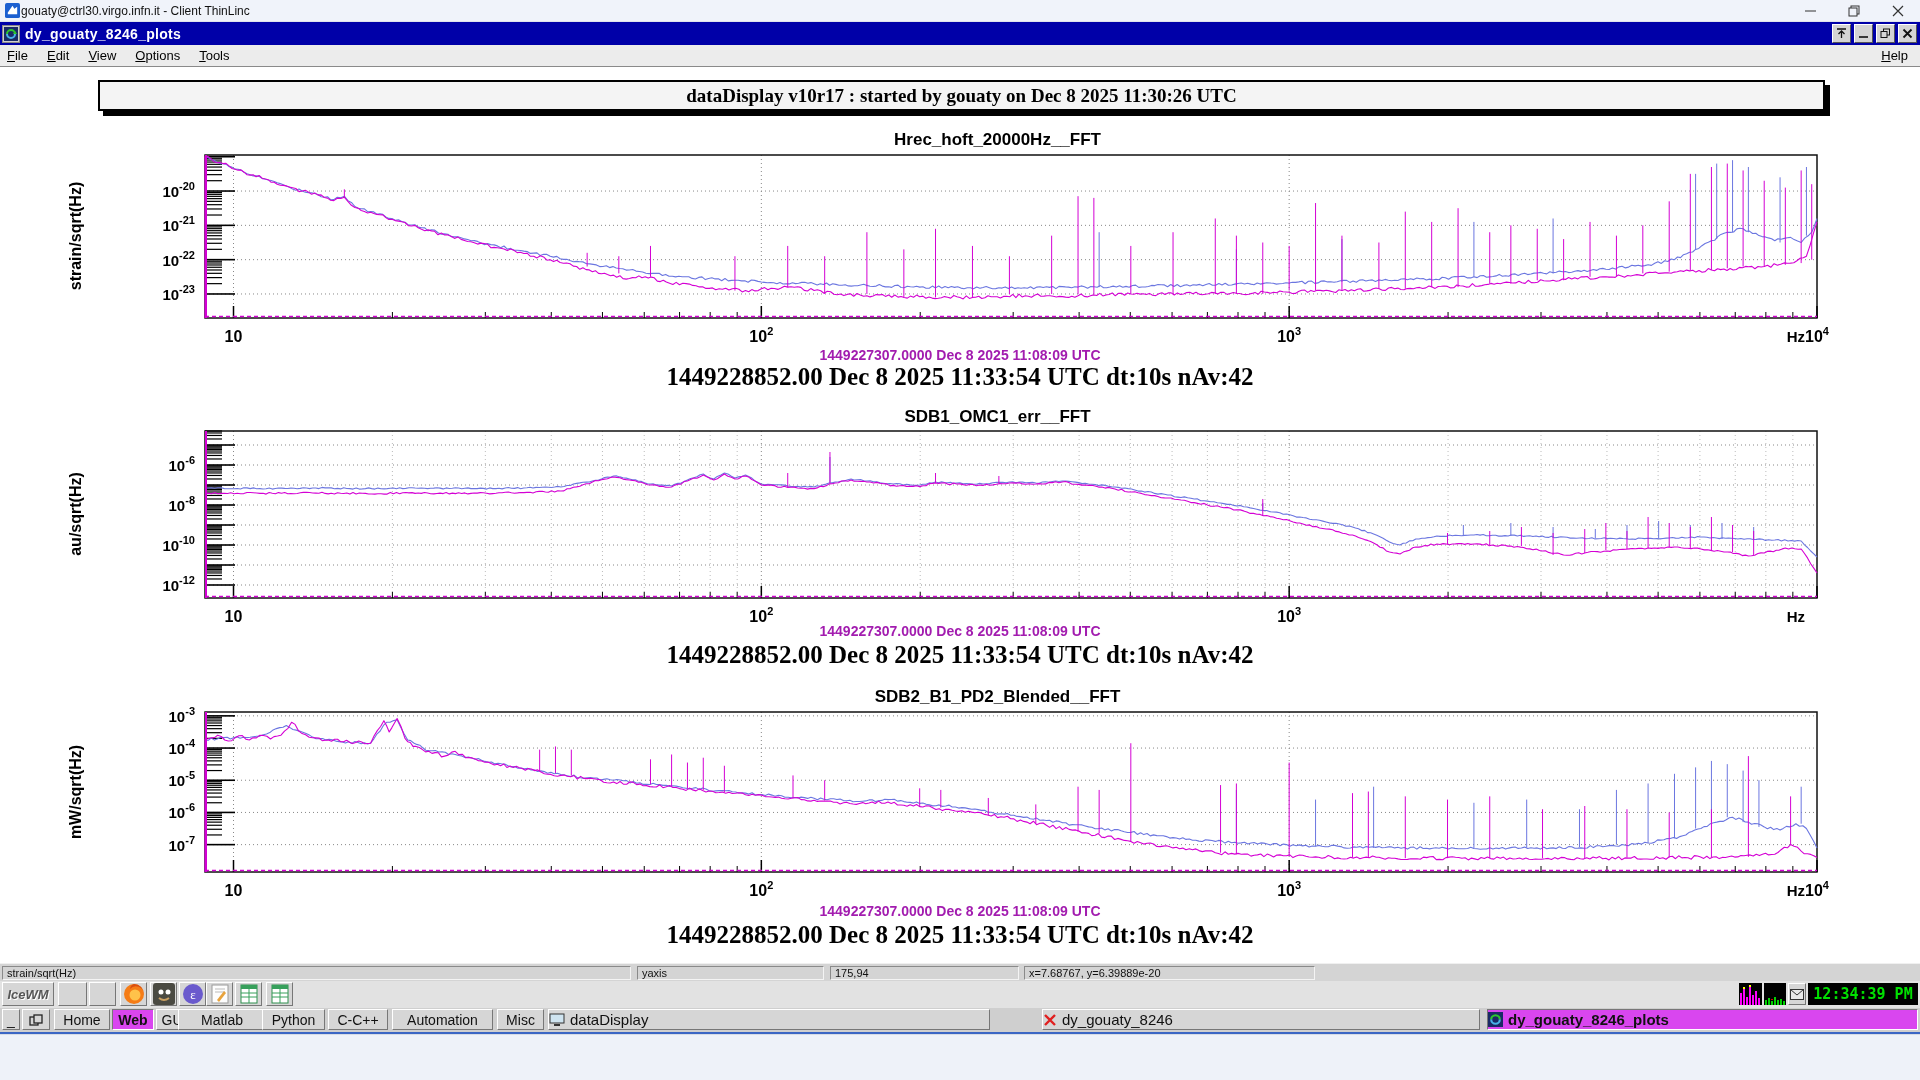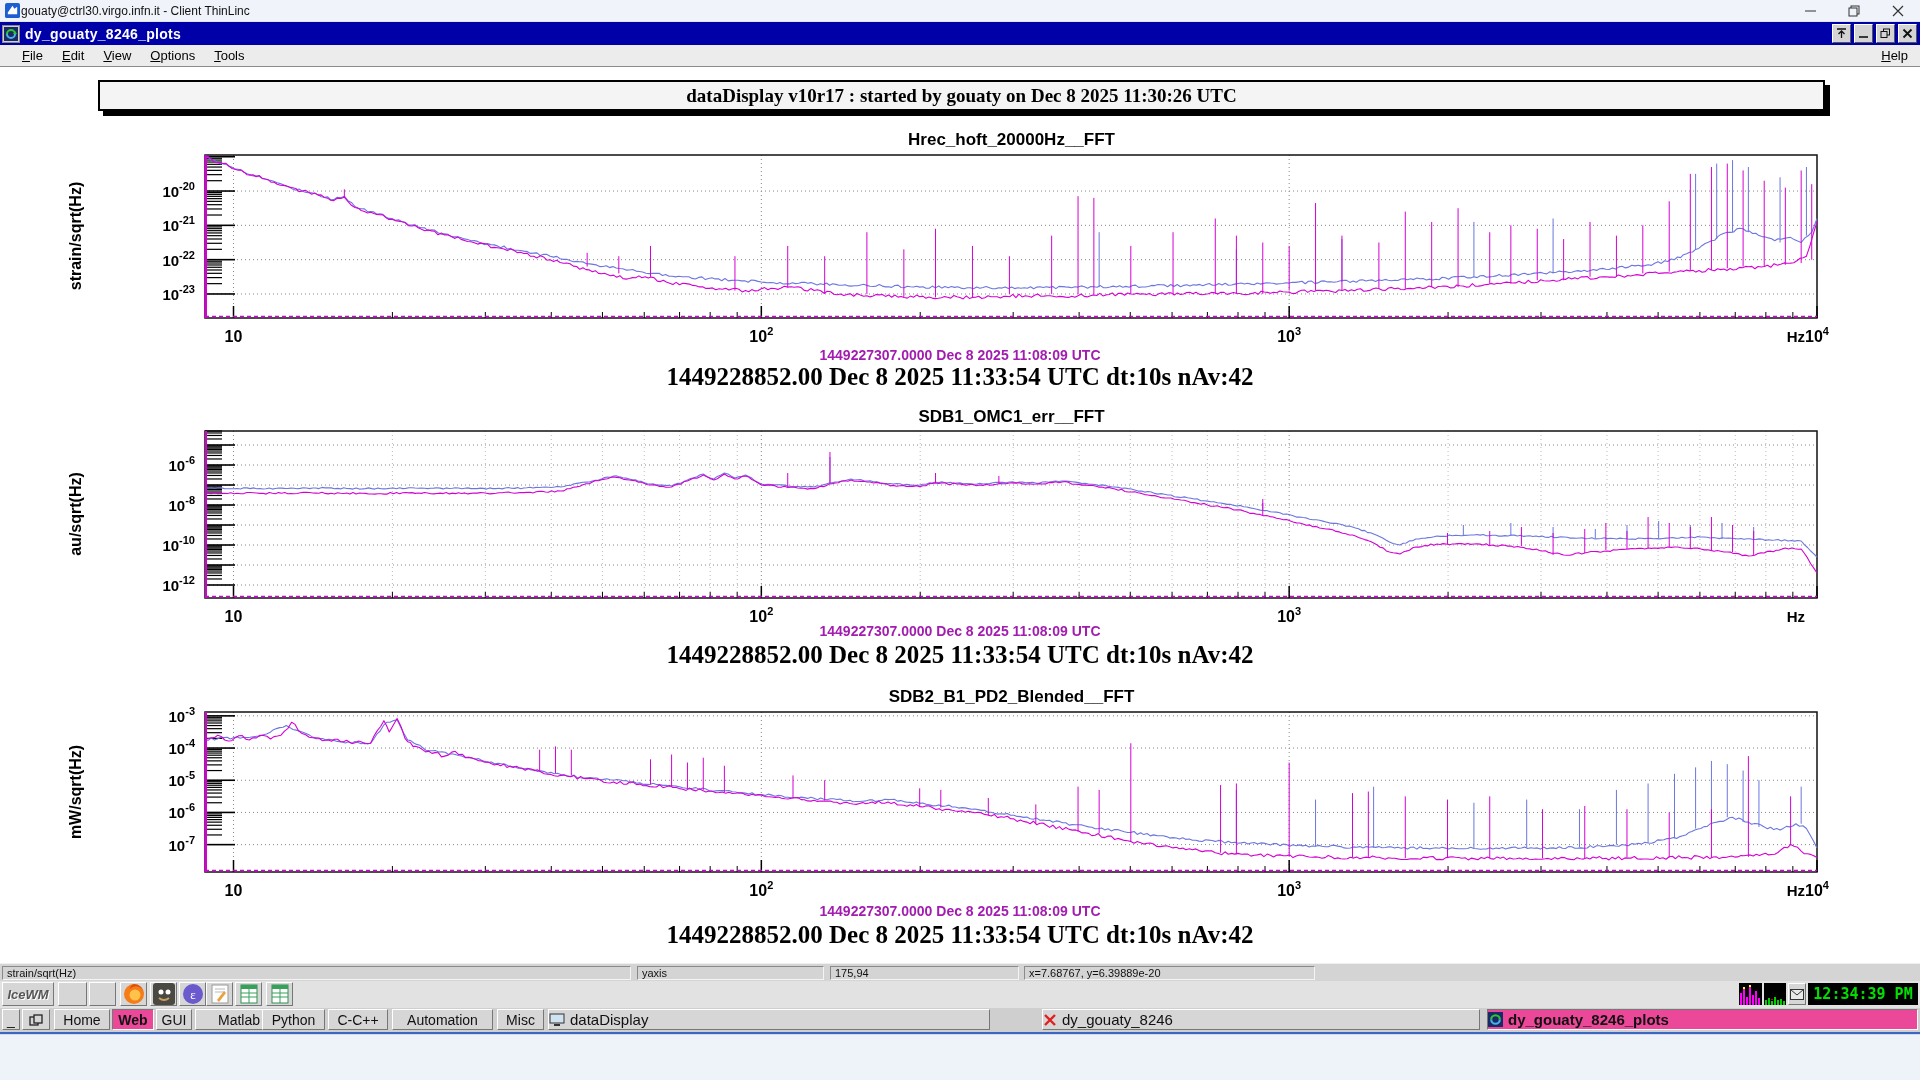--- a/index.html
+++ b/index.html
@@ -16,43 +16,43 @@
   
   .app-bar{position:absolute;left:0;top:22px;width:1920px;height:23px;background:#0000a8;display:flex;align-items:center}
   .app-icon{width:18px;height:18px;margin-left:2px;background:#cfcfcf;border:1px solid #888;display:flex;align-items:center;justify-content:center}
   .app-title{color:#fff;font-size:14px;font-weight:bold;margin-left:5px;letter-spacing:.3px}
   .app-controls{margin-left:auto;display:flex;gap:3px;margin-right:3px}
   .app-btn{width:19px;height:19px;background:#d4d4d4;border:1px solid;border-color:#fff #555 #555 #fff;display:flex;align-items:center;justify-content:center}
 
   
   .menubar{position:absolute;left:0;top:45px;width:1920px;height:22px;background:#ececec;display:flex;align-items:center;border-bottom:1px solid #8a8a8a}
   .menu-item{font-size:13px;color:#000;margin-left:19px;cursor:default}
-  .menu-item:first-child{margin-left:22px}
+  .menu-item:first-child{margin-left:7px}
   .menu-help{margin-left:auto;margin-right:12px;font-size:13px}
 
   
   .canvas{position:absolute;left:0;top:67px;width:1920px;height:896px;background:#fff}
   .header-box{position:absolute;left:98px;top:13px;width:1727px;height:31px;background:#f4f4f4;border:2px solid #000;box-shadow:5px 5px 0 #000;display:flex;align-items:center;justify-content:center;font-family:"Liberation Serif",serif;font-weight:bold;font-size:19px;color:#000}
-  .plot-title{position:absolute;left:104px;width:1815px;text-align:center;font-weight:bold;font-size:17px;color:#000}
+  .plot-title{position:absolute;left:90px;width:1815px;text-align:center;font-weight:bold;font-size:17px;color:#000}
   .ylabel{position:absolute;left:-38px;width:230px;height:20px;text-align:center;font-weight:bold;font-size:16px;transform:rotate(-90deg)}
   .ts-magenta{position:absolute;left:0;width:1920px;text-align:center;color:#a21caf;font-weight:bold;font-size:14px}
   .ts-black{position:absolute;left:0;width:1920px;text-align:center;font-family:"Liberation Serif",serif;font-weight:bold;font-size:25px;color:#000}
   .chart-svg{position:absolute;left:0}
 
   
   .statusbar{position:absolute;left:0;top:963px;width:1920px;height:18px;background:#d4d4d4;border-top:1px solid #f0f0f0}
   .sb-panel{position:absolute;top:2px;height:14px;background:#d4d4d4;border:1px solid;border-color:#8a8a8a #f4f4f4 #f4f4f4 #8a8a8a;font-size:11px;color:#111;display:flex;align-items:center;padding-left:4px;white-space:nowrap;overflow:hidden}
 
   
   .icewm-a{position:absolute;left:0;top:981px;width:1920px;height:27px;background:#e2e2e2}
   .icewm-b{position:absolute;left:0;top:1008px;width:1920px;height:24px;background:#cfcfcf}
   .icewm-edge{position:absolute;left:0;top:1032px;width:1920px;height:2px;background:#3a66c4}
   .iw-btn{position:absolute;top:1px;height:24px;background:#d6d6d6;border:1px solid;border-color:#fff #777 #777 #fff;display:flex;align-items:center;justify-content:center;font-size:14px;color:#111;overflow:hidden;white-space:nowrap}
   .icewm-b .iw-btn{top:1px;height:21px}
-  .iw-btn.active{border-color:#777 #fff #fff #777;background:#ec4899;font-weight:bold}
+  .iw-btn.active{border-color:#777 #fff #fff #777;background:#d946ef;font-weight:bold}
   .iw-task{justify-content:flex-start;gap:5px;font-size:15px}
   .iw-logo{font-style:italic;font-weight:bold;font-size:13px;color:#555;text-shadow:1px 1px 0 #fff}
   .iw-applet{position:absolute;top:2px;height:22px;background:#000}
   .iw-clock{position:absolute;top:2px;height:22px;background:#000;color:#00e000;font-family:"DejaVu Sans Mono",monospace;font-weight:bold;font-size:15px;display:flex;align-items:center;justify-content:center;letter-spacing:0}
 
   
   .win-bar{position:absolute;left:0;top:1034px;width:1920px;height:46px;background:#eef2f9;border-top:1px solid #d6dce6}
 </style>
 </head>
 <body>
@@ -731,21 +731,21 @@
       </div>
       <div class="iw-btn" style="left: 54px; width: 56px;">
         <span>Home</span>
       </div>
       <div class="iw-btn active" style="left: 112px; width: 42px;">
         <span>Web</span>
       </div>
       <div class="iw-btn" style="left: 156px; width: 36px;">
         <span>GUI</span>
       </div>
-      <div class="iw-btn" style="left: 195px; width: 88px;">
+      <div class="iw-btn" style="left: 178px; width: 88px;">
         <span>Matlab</span>
       </div>
       <div class="iw-btn" style="left: 262px; width: 63px;">
         <span>Python</span>
       </div>
       <div class="iw-btn" style="left: 328px; width: 60px;">
         <span>C-C++</span>
       </div>
       <div class="iw-btn" style="left: 392px; width: 101px;">
         <span>Automation</span>

